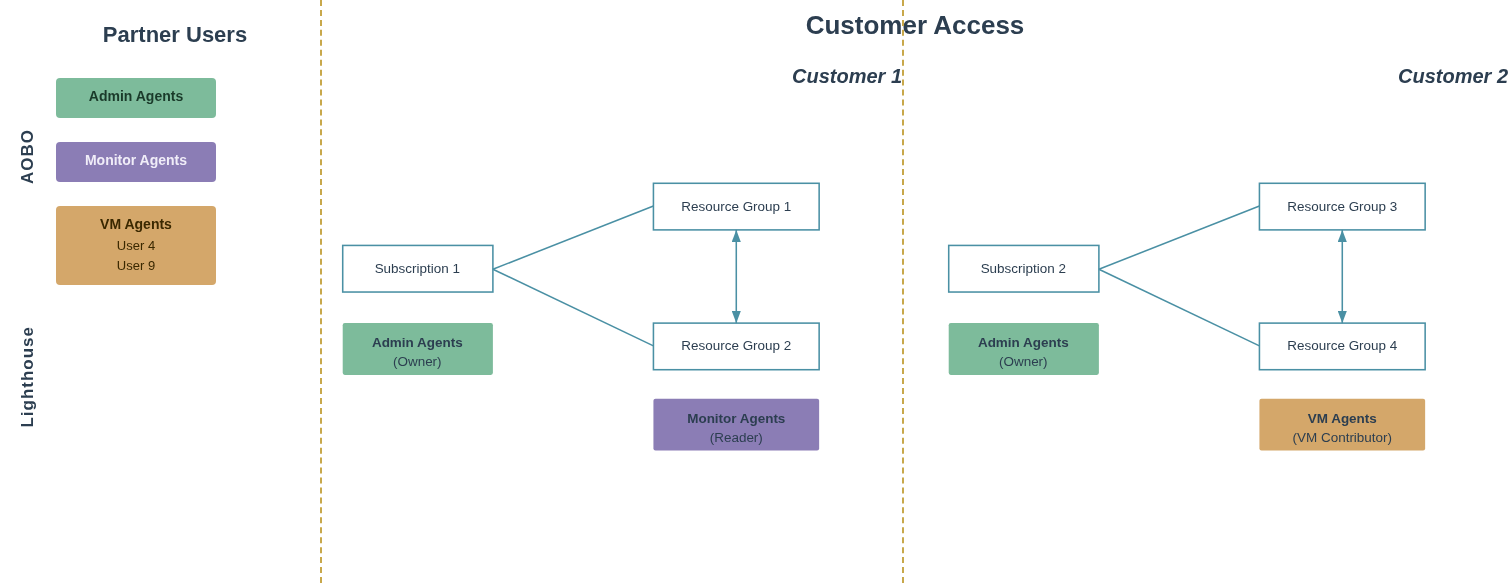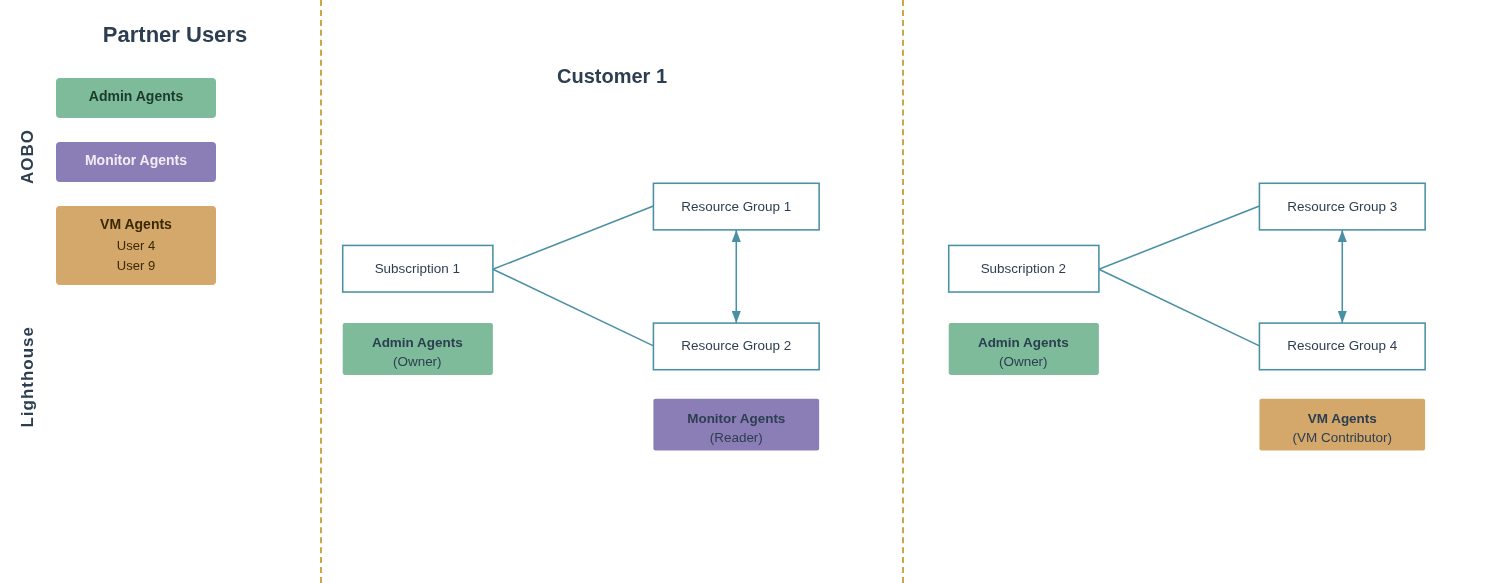--- a/index.html
+++ b/index.html
@@ -144,22 +144,23 @@
 
     .customer-2 {
       right: 0;
       width: 580px;
     }
 
     .customer-title {
       font-size: 20px;
       font-weight: bold;
       color: #2c3e50;
-      text-align: center;
+      text-align: right;
       padding: 10px 0 20px 0;
+      font-style: italic;
     }
 
     
     .diagram-svg {
       position: absolute;
       top: 60px;
       left: 0;
       width: 100%;
       height: calc(100% - 60px);
     }
@@ -218,20 +219,21 @@
       </div>
     </div>
   </div>
 
   <div style="position:relative; width:2px; height:100%;">
     <div style="border-left: 2px dashed #c8a84b; height:100%;"></div>
   </div>
 
   <div class="main-area">
 
+    <div class="customer-access-title">Customer Access</div>
 
     <div class="customer-section customer-1">
       <div class="customer-title">Customer 1</div>
 
       <svg class="diagram-svg" viewBox="0 0 560 440" xmlns="http://www.w3.org/2000/svg">
         <defs>
           <marker id="arrowhead1" markerWidth="8" markerHeight="6" refX="8" refY="3" orient="auto">
             <polygon points="0 0, 8 3, 0 6" fill="#4a90a4"></polygon>
           </marker>
           <marker id="arrowhead1-start" markerWidth="8" markerHeight="6" refX="0" refY="3" orient="auto">
@@ -259,20 +261,21 @@
         <line x1="165" y1="143" x2="320" y2="82" stroke="#4a90a4" stroke-width="1.5"></line>
         <line x1="165" y1="143" x2="320" y2="217" stroke="#4a90a4" stroke-width="1.5"></line>
 
         <line x1="400" y1="105" x2="400" y2="195" stroke="#4a90a4" stroke-width="1.5" marker-end="url(#arrowhead1)" marker-start="url(#arrowhead1-start)"></line>
       </svg>
     </div>
 
     <div style="position:absolute; top:0; bottom:0; left:580px; border-left: 2px dashed #c8a84b;"></div>
 
     <div class="customer-section customer-2">
+      <div class="customer-title">Customer 2</div>
 
       <svg class="diagram-svg" viewBox="0 0 560 440" xmlns="http://www.w3.org/2000/svg">
         <defs>
           <marker id="arrowhead2" markerWidth="8" markerHeight="6" refX="8" refY="3" orient="auto">
             <polygon points="0 0, 8 3, 0 6" fill="#4a90a4"></polygon>
           </marker>
           <marker id="arrowhead2-start" markerWidth="8" markerHeight="6" refX="0" refY="3" orient="auto">
             <polygon points="8 0, 0 3, 8 6" fill="#4a90a4"></polygon>
           </marker>
         </defs>

